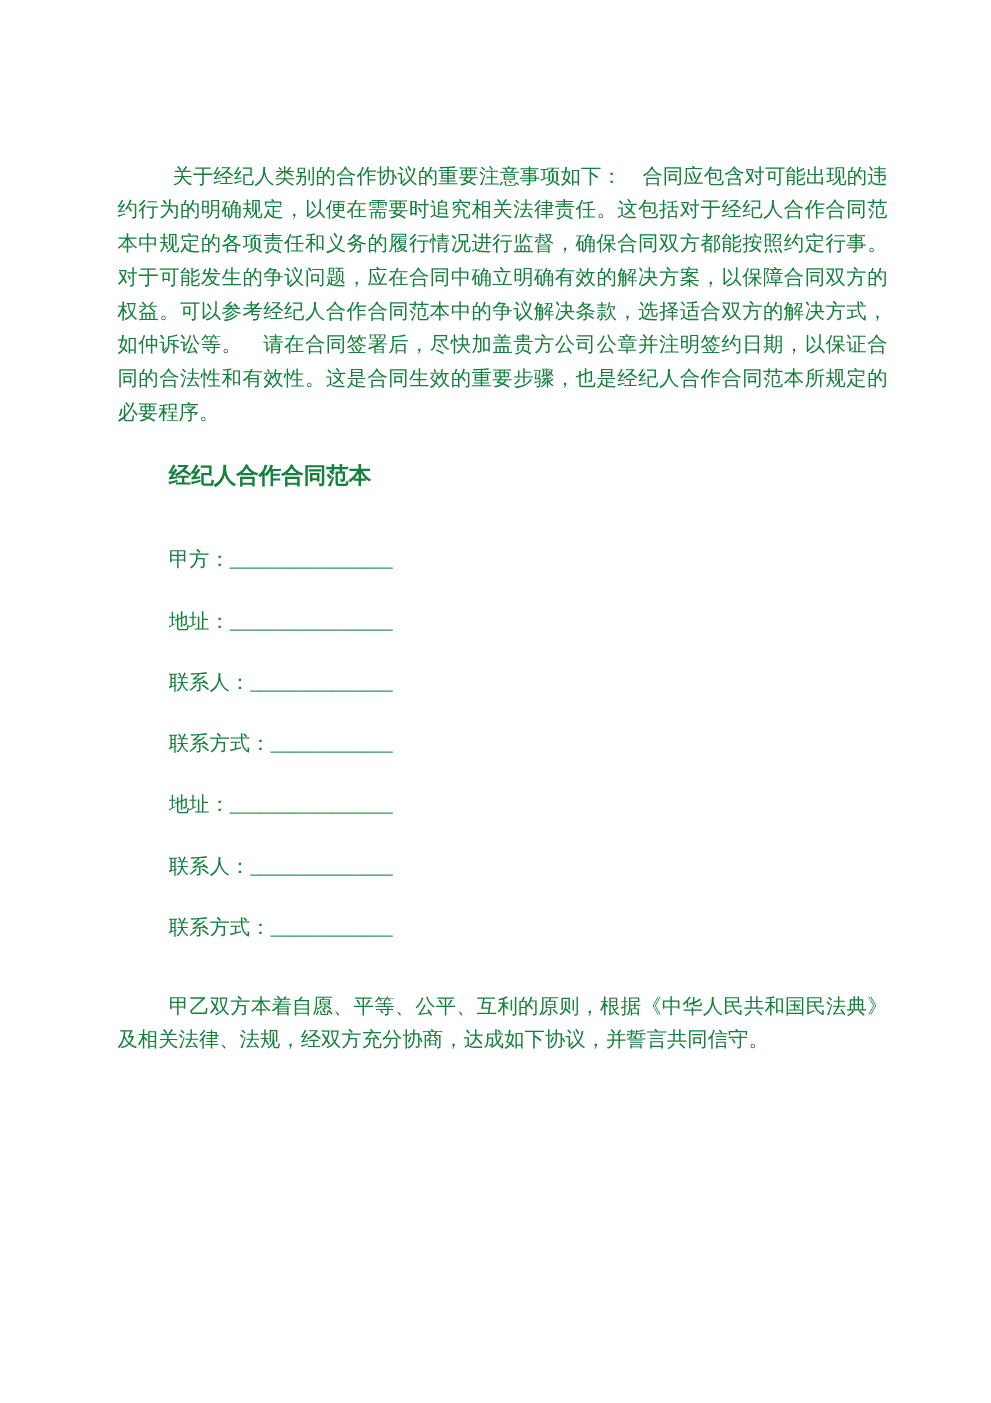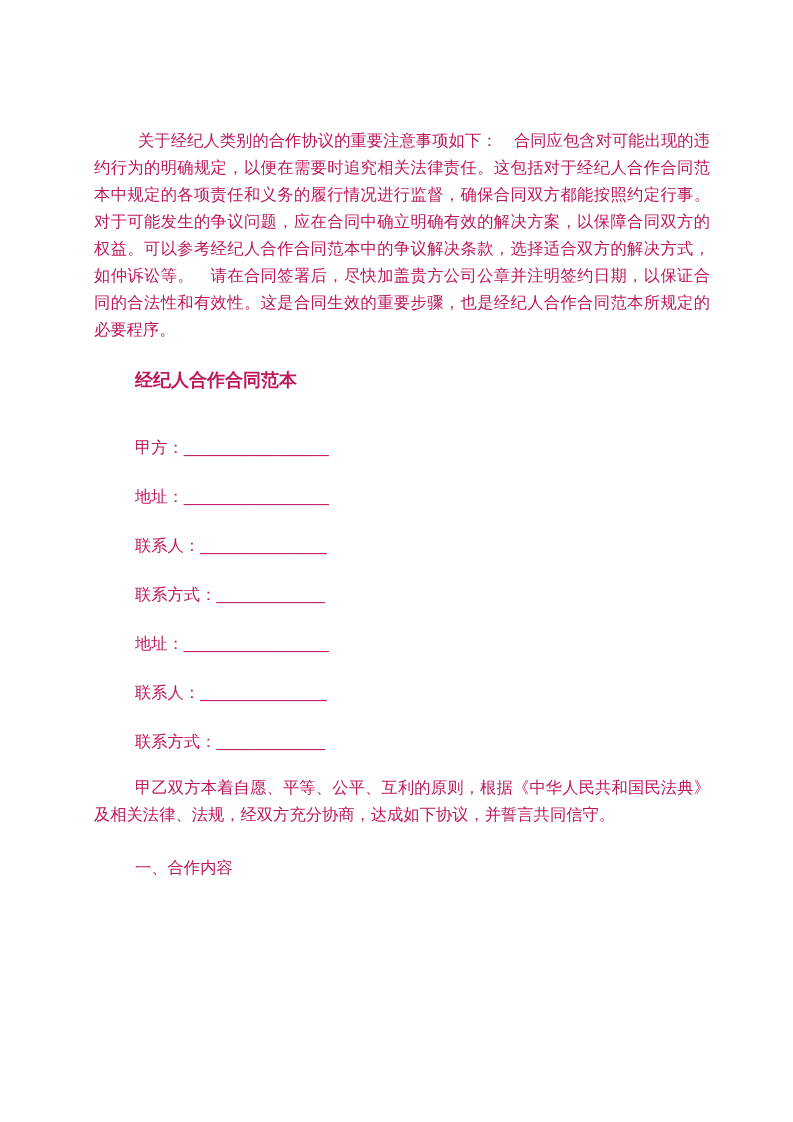--- a/index.html
+++ b/index.html
@@ -6,23 +6,23 @@
     margin: 0;
     padding: 0;
     background: #ffffff;
   }
   .page {
     position: relative;
     width: 793px;
     height: 1122px;
     box-sizing: border-box;
     background: #ffffff;
-    color: #be185d;
+    color: #15803d;
     padding: 127px 83px 0 94px;
-    font-family: Liberation Sans, sans-serif;
+    font-family: Liberation Serif, serif;
     font-size: 16.3px;
     line-height: 27px;
     overflow: hidden;
   }
   .para {
     margin: 0;
     width: 616px;
     text-align: justify;
     text-indent: 44px;
     word-break: normal;
@@ -36,21 +36,21 @@
   }
   .form-row {
     margin-top: 22px;
     padding-left: 41px;
     line-height: 27px;
     white-space: nowrap;
   }
   .form-row.first-row { margin-top: 40px; }
   .field-label { letter-spacing: 0; }
   .field-blank { letter-spacing: 0; }
-  .agreement { margin-top: 19px; text-indent: 41px; }
+  .agreement { margin-top: 36px; text-indent: 41px; }
   .section-heading {
     margin: 26px 0 0 0;
     padding-left: 41px;
     font-weight: normal;
     font-size: 16.3px;
     line-height: 27px;
   }
 </style>
 </head>
 <body>
@@ -85,15 +85,14 @@
   <div class="form-row">
     <span class="field-label">联系人：</span><span class="field-blank">______________</span>
   </div>
 
   <div class="form-row">
     <span class="field-label">联系方式：</span><span class="field-blank">____________</span>
   </div>
 
   <p class="para agreement">甲乙双方本着自愿、平等、公平、互利的原则，根据《中华人民共和国民法典》及相关法律、法规，经双方充分协商，达成如下协议，并誓言共同信守。</p>
 
-  <h2 class="section-heading">一、合作内容</h2>
 
 </div>
 
 </body></html>

